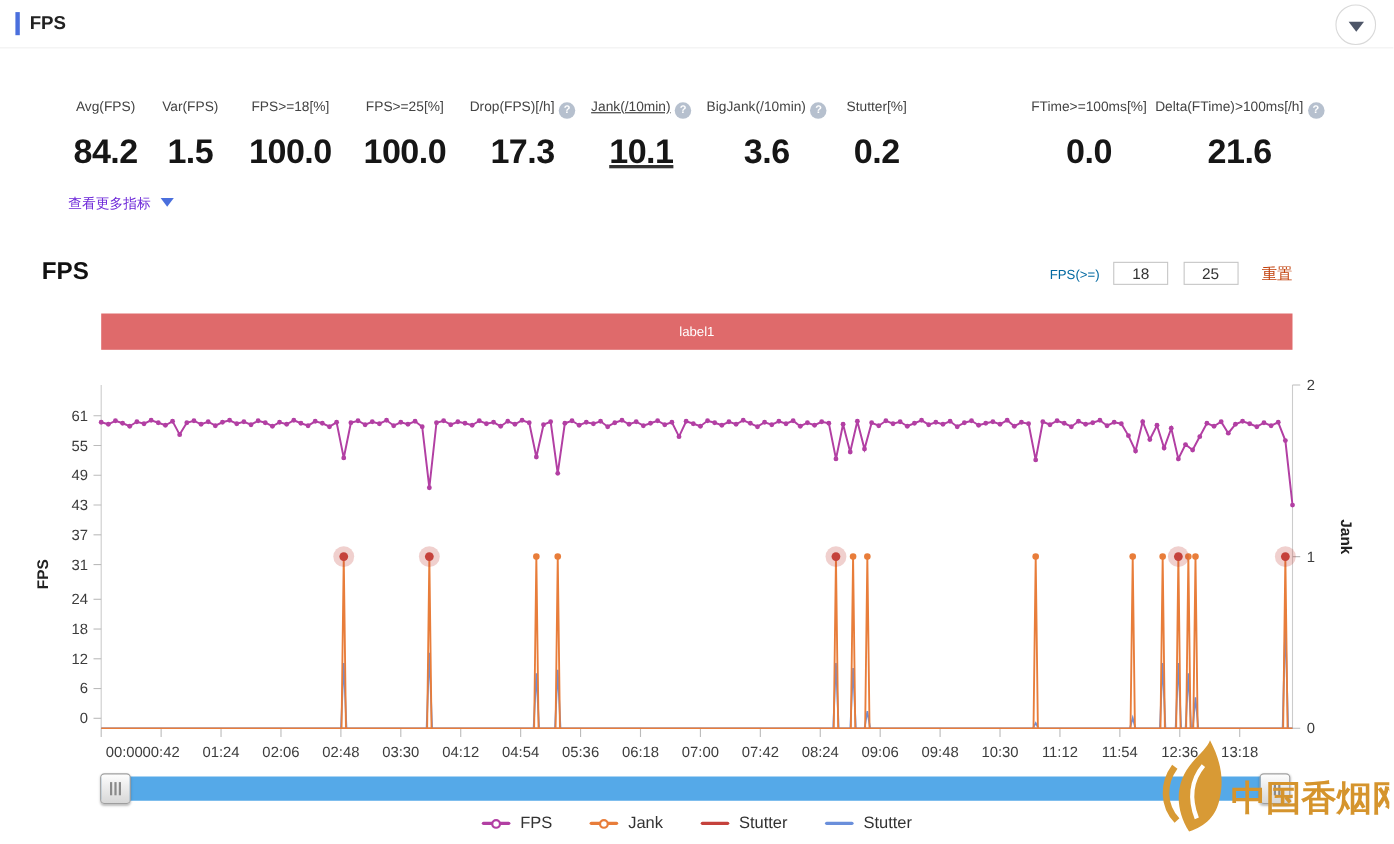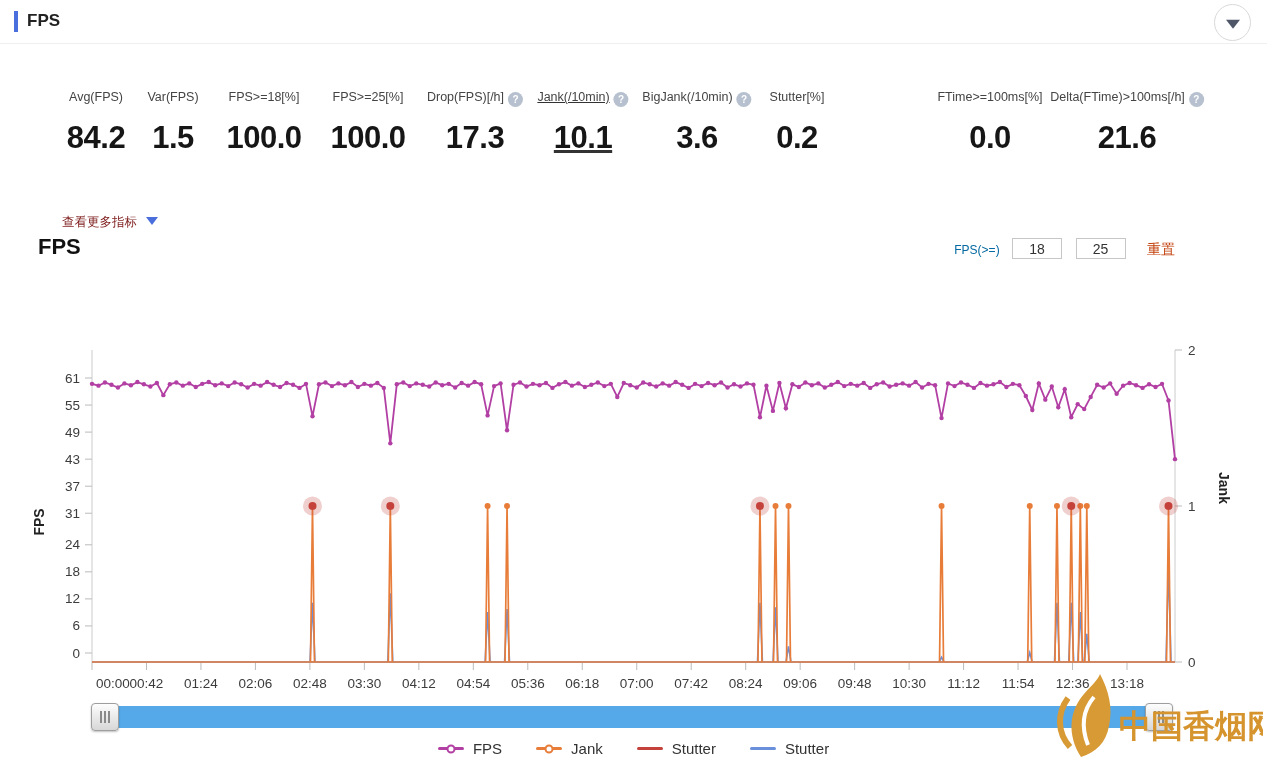--- a/index.html
+++ b/index.html
@@ -16,21 +16,21 @@
       border-left:7px solid transparent; border-right:7px solid transparent; border-top:9px solid #4e5668; }
 
   
   .stats { position:absolute; left:0; top:88px; width:1089px; height:90px; }
   .stat { position:absolute; transform:translateX(-50%); text-align:center; white-space:nowrap; }
   .stat-label { font-size:12.5px; color:#444; height:18px; line-height:18px; }
   .stat-value { font-size:31px; font-weight:bold; color:#161616; letter-spacing:-0.5px; margin-top:14px; }
   .help { display:inline-block; width:15px; height:15px; border-radius:50%; background:#b6c0ce; color:#fff;
       font-size:10px; font-weight:bold; line-height:15px; text-align:center; vertical-align:-2px; margin-left:4px; cursor:pointer; }
 
-  .more-link { position:absolute; left:62px; top:177px; font-size:12.5px; color:#7f1d1d; cursor:pointer;margin-top:37px; }
+  .more-link { position:absolute; left:62px; top:177px; font-size:12.5px; color:#6d28d9; cursor:pointer; }
   .more-link .tri { display:inline-block; width:0; height:0; border-left:6px solid transparent; border-right:6px solid transparent;
       border-top:8px solid #4a6fdd; margin-left:6px; vertical-align:1px; }
 
   
   .sec-title { position:absolute; left:38px; top:234px; font-size:22px; font-weight:bold; color:#111; }
   .filter { position:absolute; right:92px; top:238px; height:22px; white-space:nowrap; }
   .filter-label { font-size:12px; color:#0369a1; margin-right:8px; }
   .filter input { width:50px; height:21px; border:1px solid #c6c6c6; text-align:center; font-size:14px; color:#333;
       font-family:"Liberation Sans","DejaVu Sans",sans-serif; margin-right:9px; background:#fff; }
   .reset-link { font-size:14px; color:#c2410c; cursor:pointer; margin-left:8px; text-decoration:none; }
@@ -123,20 +123,23 @@
   </div>
 
   <div class="sec-title">FPS</div>
   <div class="filter">
     <span class="filter-label">FPS(&gt;=)</span>
     <input type="text" value="18" style="">
     <input type="text" value="25" style="">
     <a class="reset-link">重置</a>
   </div>
 
+  <div class="banner">
+    <div class="banner-label">label1</div>
+  </div>
 
   <div class="chart-wrap">
     <svg id="chart-svg" width="1267" height="365" viewBox="0 0 1267 365">
         <line x1="92" y1="20" x2="92" y2="332" stroke="#ccc" stroke-width="1"></line>
         <line x1="1175" y1="20" x2="1175" y2="332" stroke="#ccc" stroke-width="1"></line>
         <line x1="92" y1="332" x2="1175" y2="332" stroke="#ccc" stroke-width="1"></line>
         <line x1="85" y1="323" x2="92" y2="323" stroke="#bbb"></line>
         <text x="80" y="327.5" text-anchor="end" font-size="13.5" fill="#3c3c3c">0</text>
         <line x1="85" y1="295.95081967213116" x2="92" y2="295.95081967213116" stroke="#bbb"></line>
         <text x="80" y="300.45081967213116" text-anchor="end" font-size="13.5" fill="#3c3c3c">6</text>

